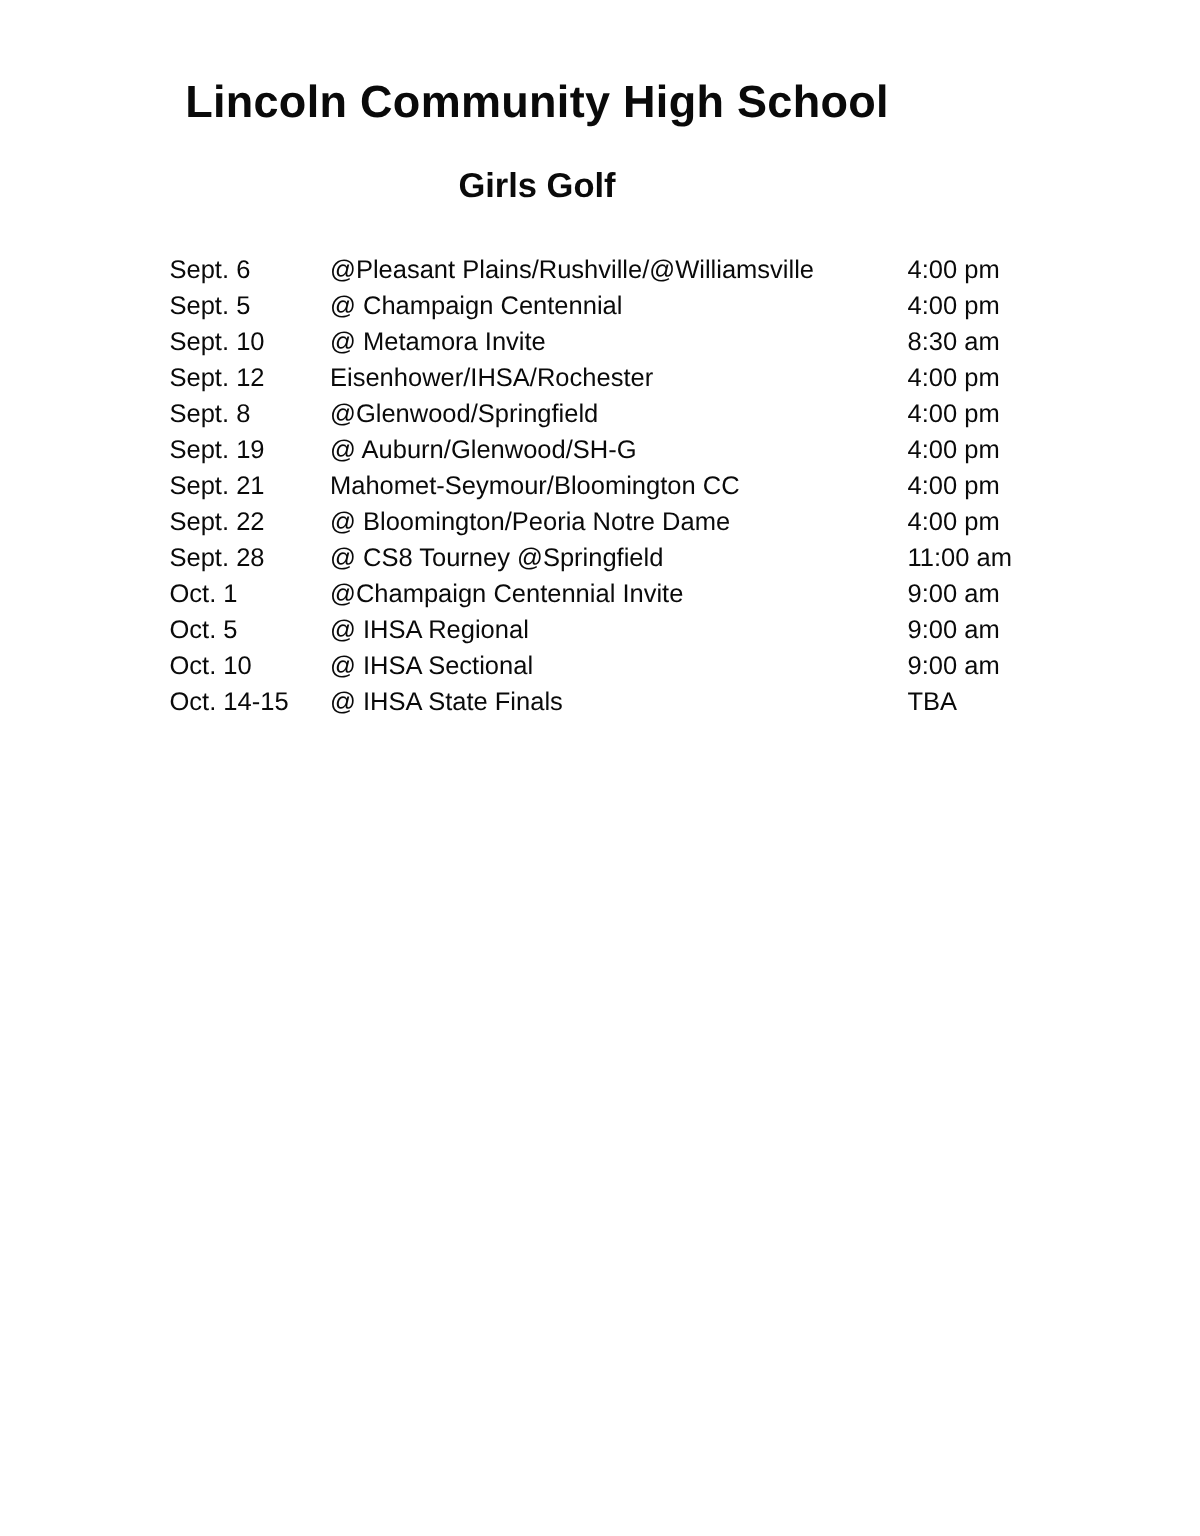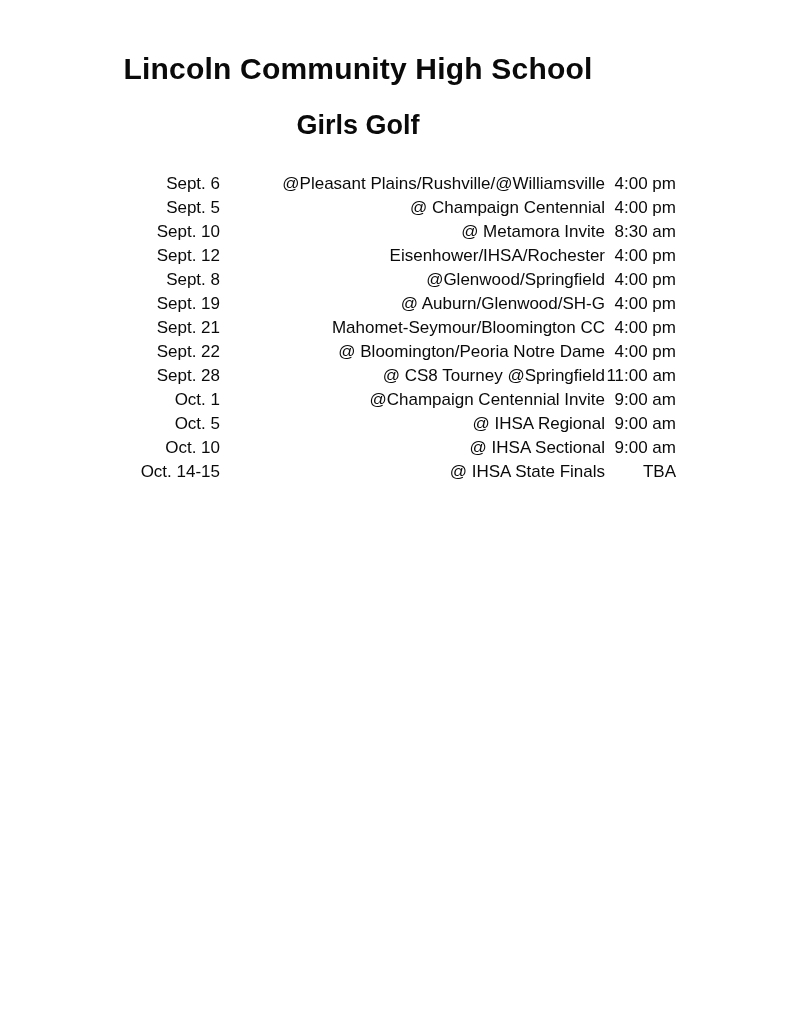--- a/index.html
+++ b/index.html
@@ -20,29 +20,28 @@
     margin-top: 52px;
     text-align: center;
     font-size: 30px;
     font-weight: bold;
     letter-spacing: 0.2px;
     color: #0a0a0a;
   }
   .doc-subtitle {
     margin-top: 24px;
     text-align: center;
-    font-size: 27px;
+    font-size: 23px;
     font-weight: bold;
     color: #0a0a0a;
   }
   .schedule {
     margin-top: 31px;
     padding-left: 113px;
     padding-right: 40px;
-    text-align: right;
   }
   .schedule-row {
     display: grid;
     grid-template-columns: 107px 385px 1fr;
     font-size: 17px;
     line-height: 24px;
     font-weight: 500;
     color: #0a0a0a;
   }
   .cell-date { white-space: nowrap; }

